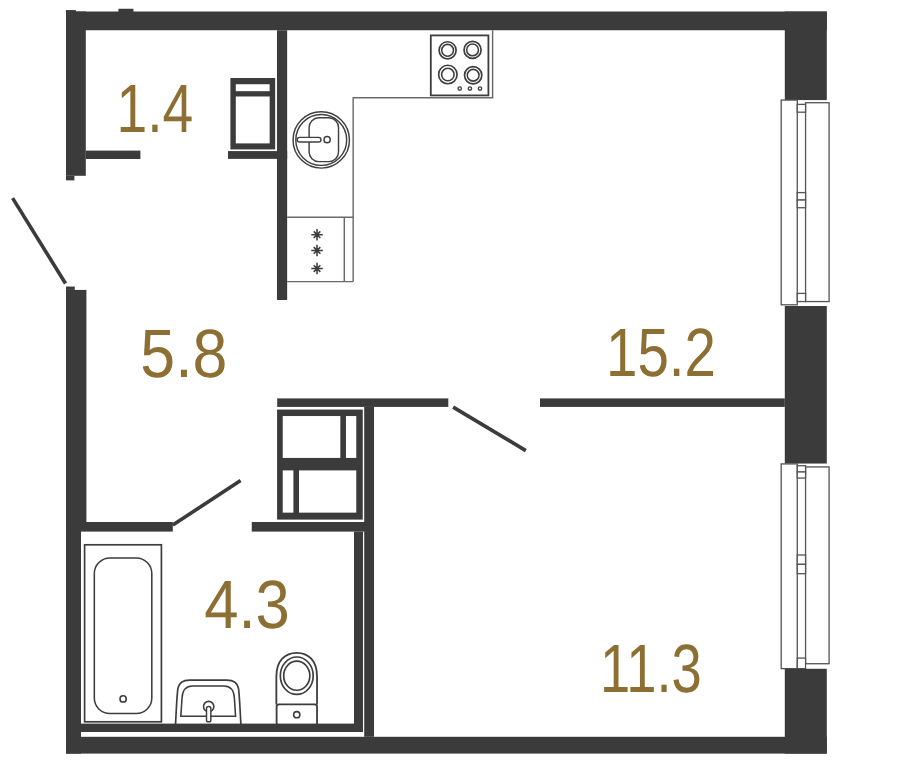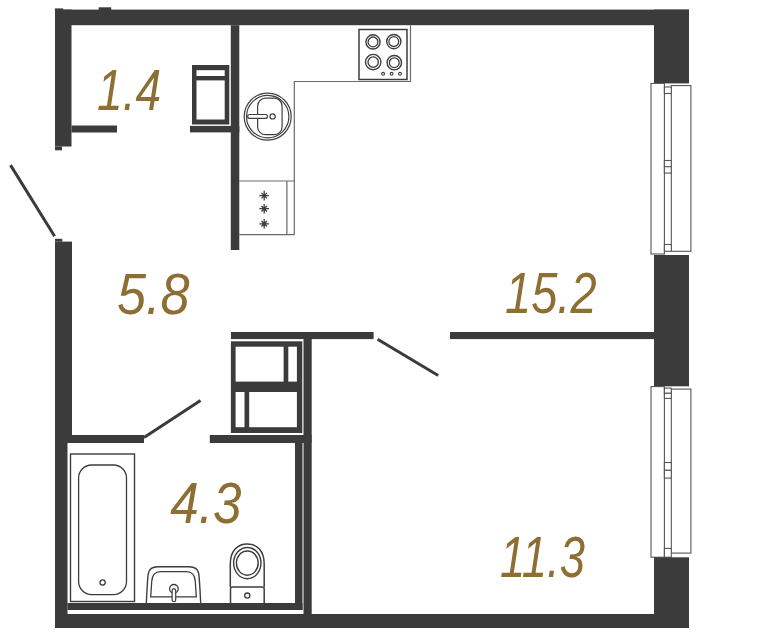--- a/index.html
+++ b/index.html
@@ -1,17 +1,17 @@
 <!DOCTYPE html>
 <html><head>
 <meta charset="utf-8">
 <style>
   html,body{margin:0;padding:0;background:#ffffff;}
   #plan{position:relative;width:767px;height:640px;background:#ffffff;
-        font-family:"Liberation Sans", sans-serif;font-style:italic;}
+        font-family:"Liberation Sans", sans-serif;}
   svg{position:absolute;left:0;top:0;}
   .lbl{fill:#8d6e33;font-size:57px;font-family:"Liberation Sans", sans-serif;}
 </style>
 </head>
 <body>
 <div id="plan">
 <svg width="767" height="640" viewBox="0 0 767 640">
 
   <rect x="55" y="9.6" width="634" height="15.6" fill="#3b3b3b"></rect>
 

